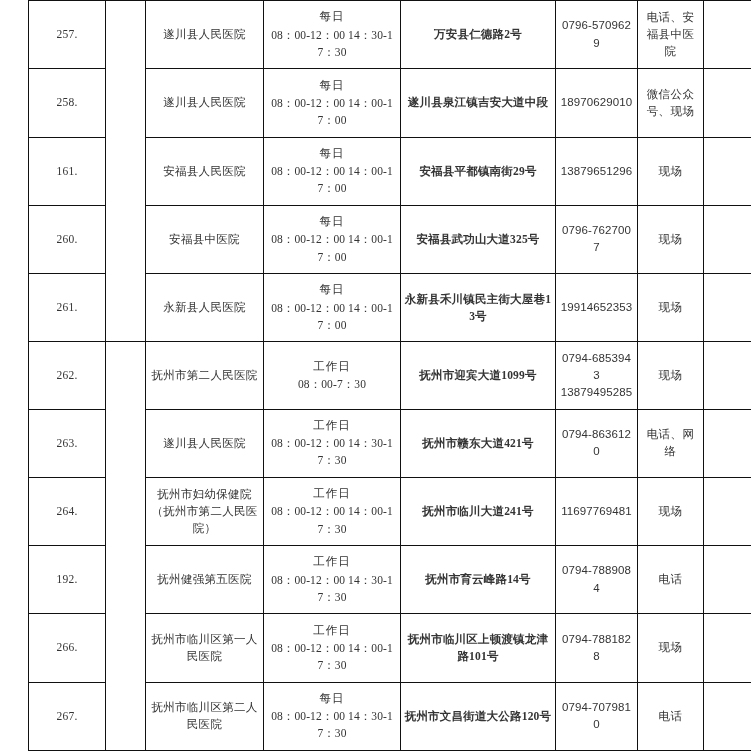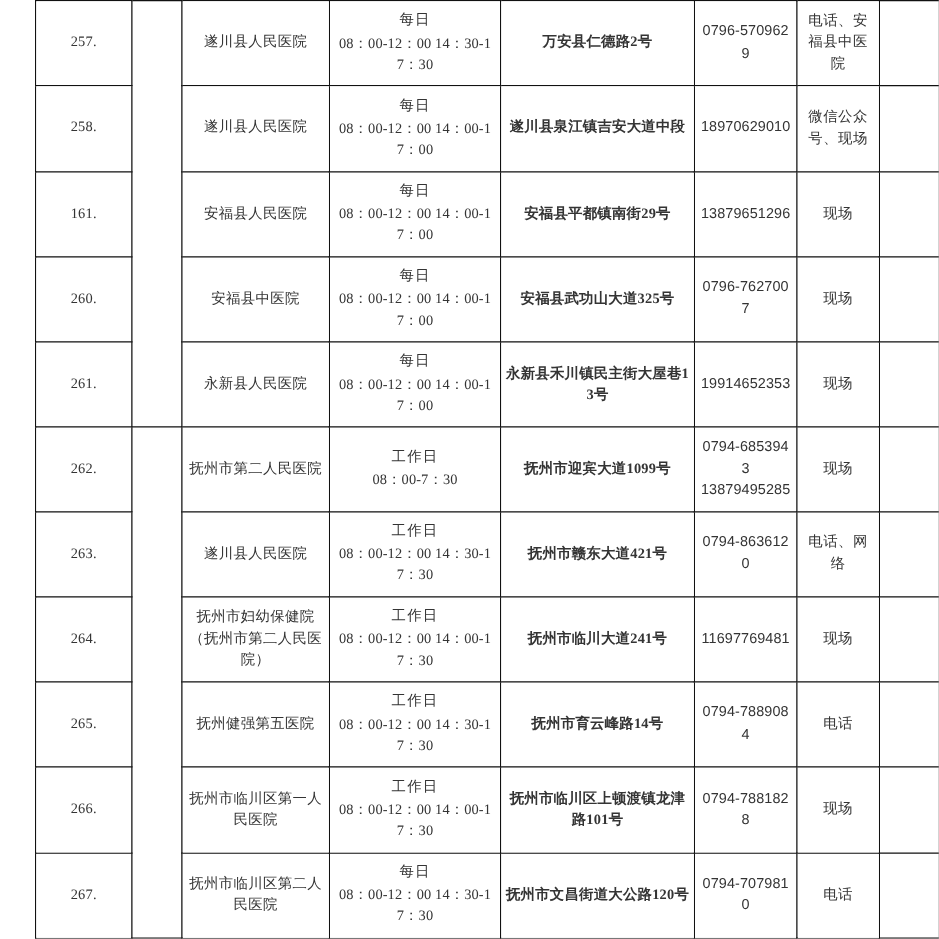--- a/index.html
+++ b/index.html
@@ -194,21 +194,21 @@
             <span class="hrs">08：00-12：00  14：00-17：30</span>
           </td>
           <td class="addr soft">抚州市临川大道241号</td>
           <td class="tel soft">
             <span class="ln">11697769481</span>
           </td>
           <td class="mode soft">现场</td>
           <td class="blank"></td>
         </tr>
         <tr>
-          <td class="idx soft">265.</td>
+          <td class="idx soft">192.</td>
           <td class="name soft">抚州健强第五医院</td>
           <td class="time soft">
             <span class="day">工作日</span>
             <span class="hrs">08：00-12：00  14：30-17：30</span>
           </td>
           <td class="addr soft">抚州市育云峰路14号</td>
           <td class="tel soft">
             <span class="ln">0794-7889084</span>
           </td>
           <td class="mode soft">电话</td>

